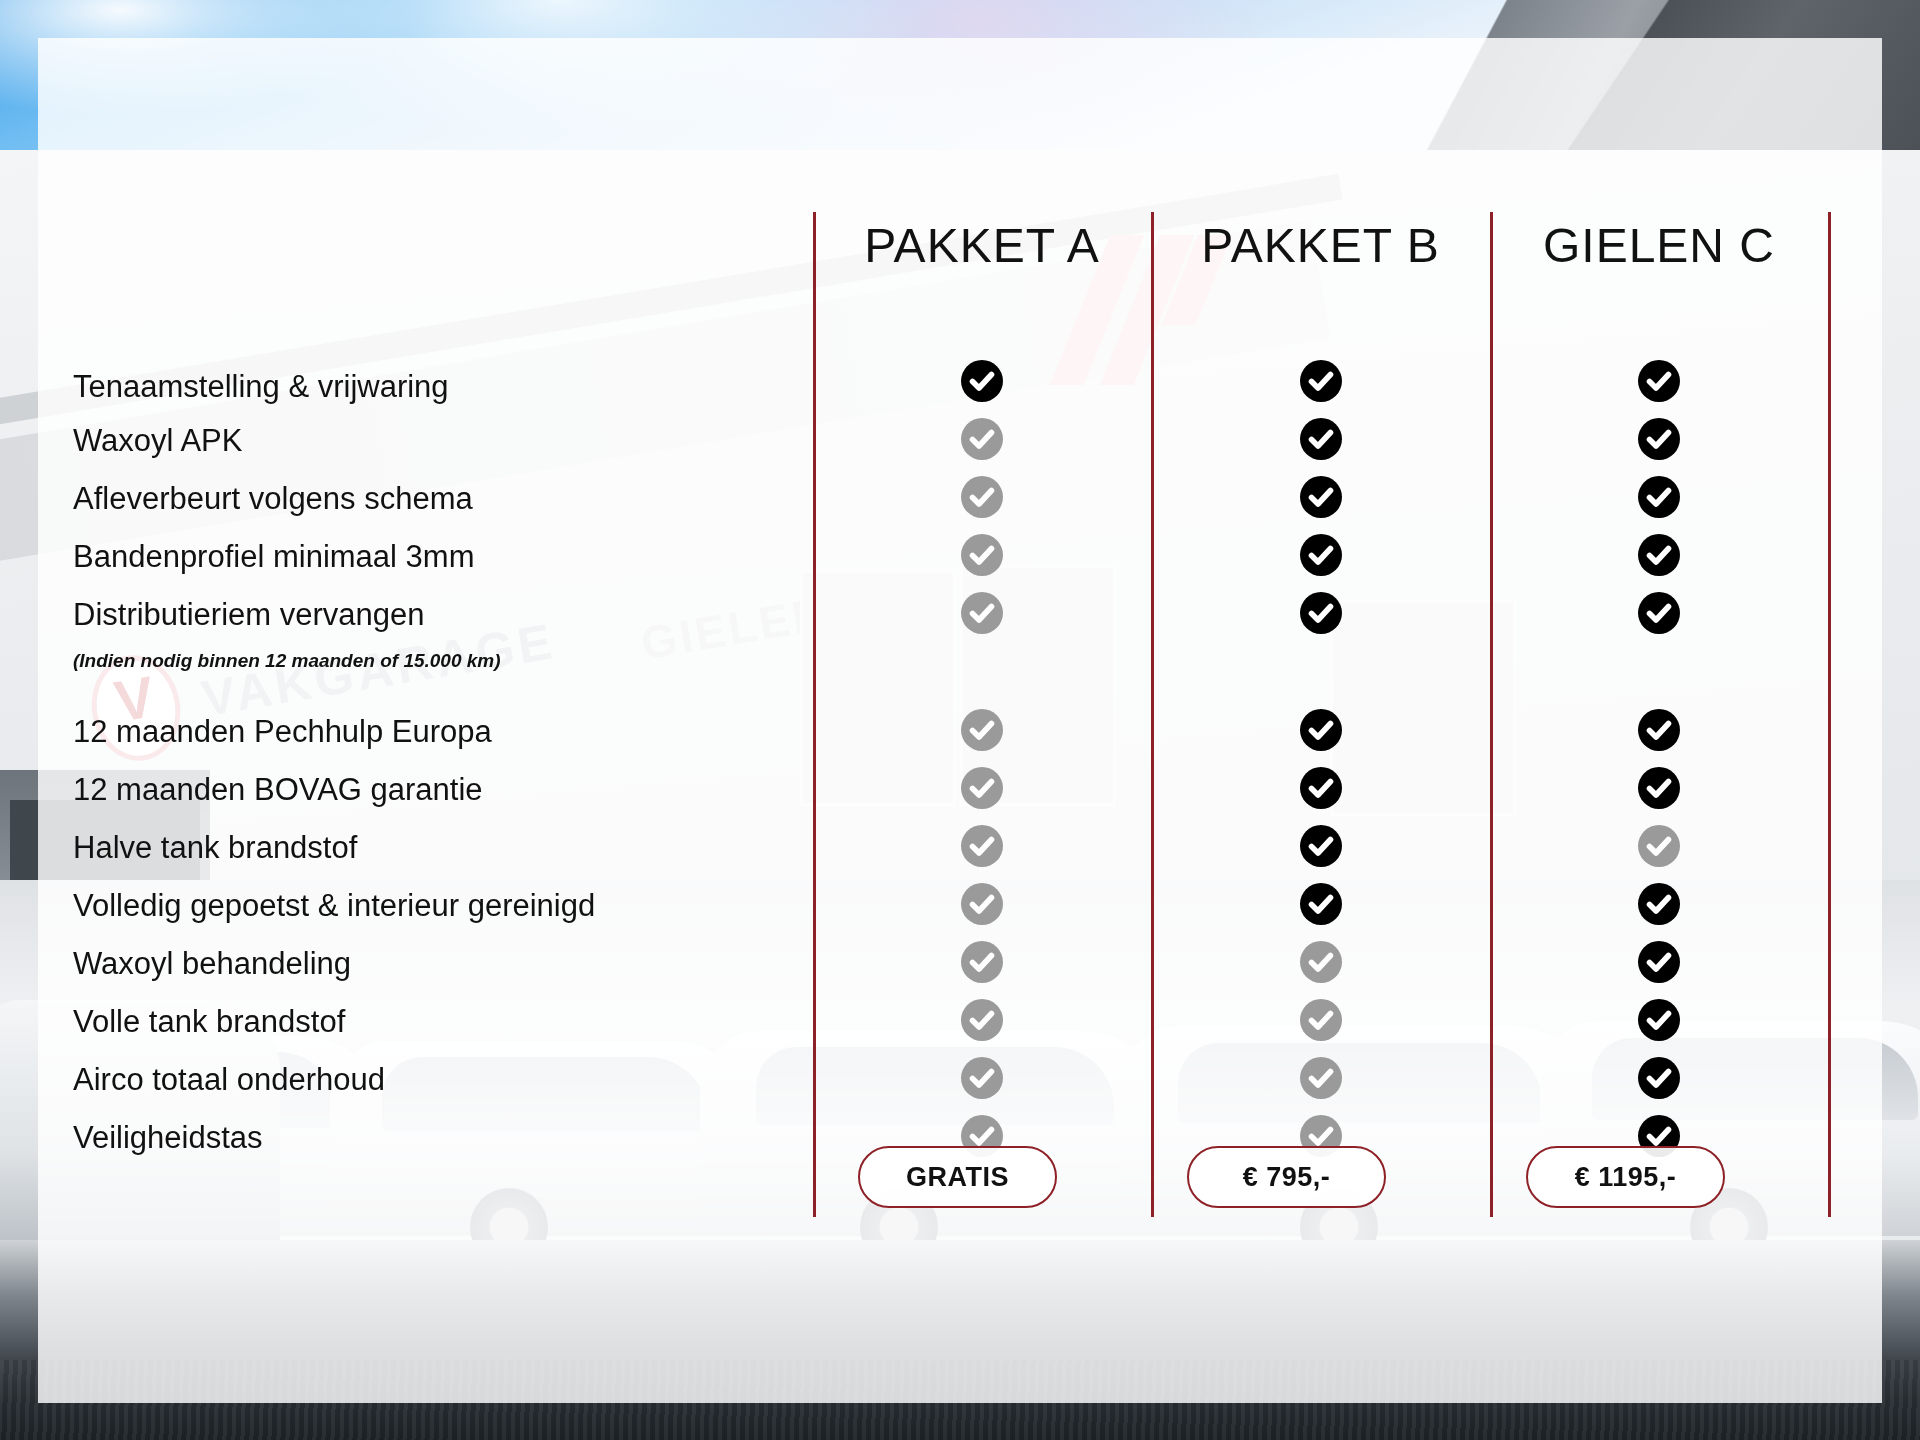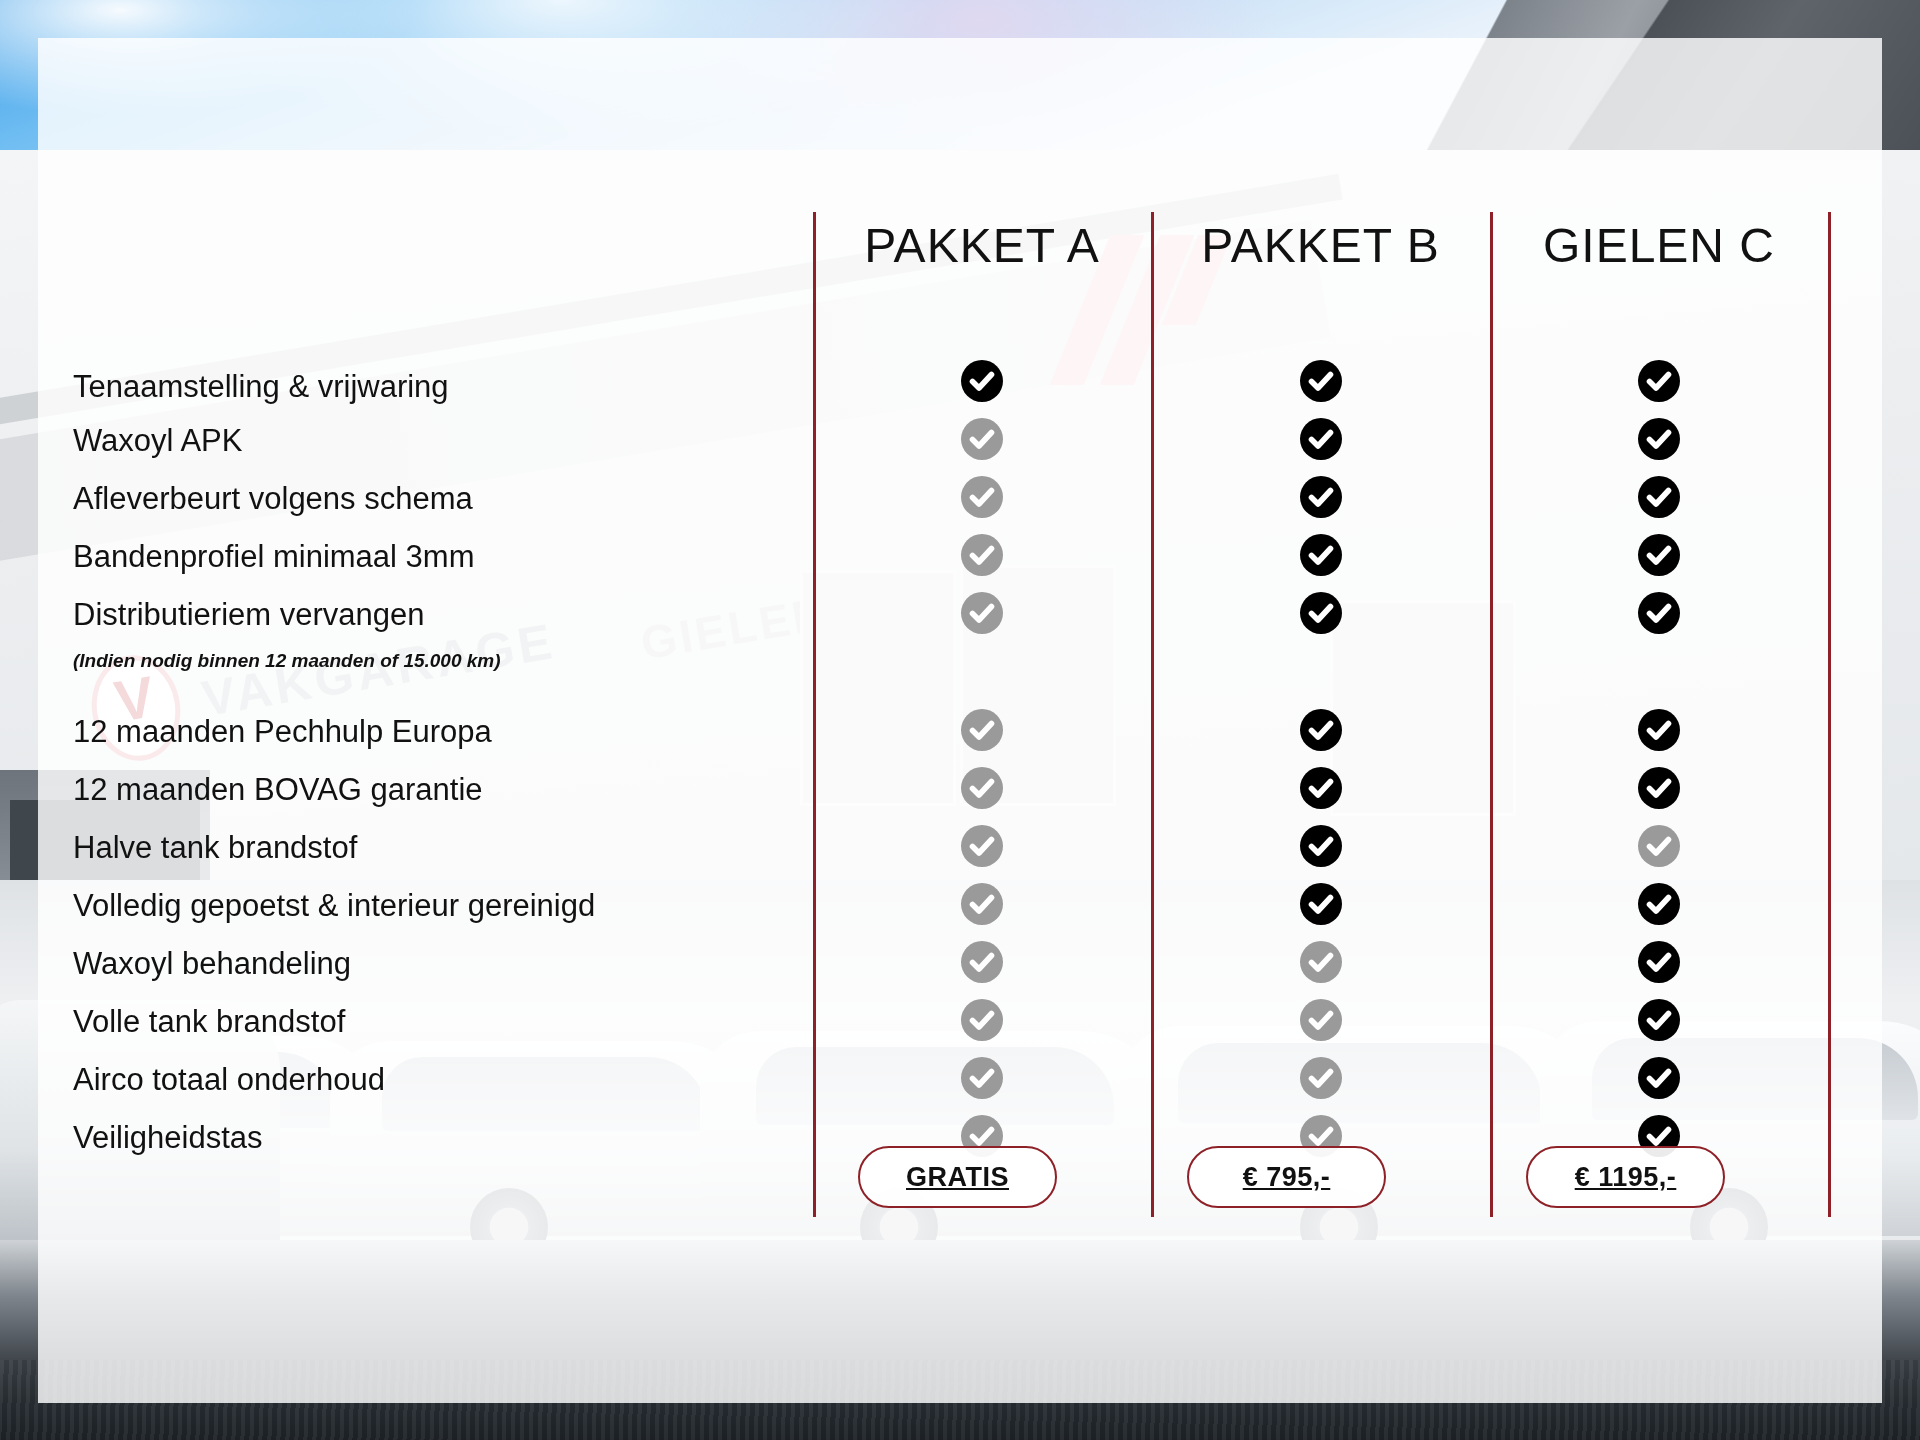--- a/index.html
+++ b/index.html
@@ -80,21 +80,21 @@
     text-align:center;white-space:nowrap;}
 
   .chk{position:absolute;width:42px;height:42px;border-radius:50%;}
   .chk svg{display:block;width:42px;height:42px;}
   .chk.on{background:#000;}
   .chk.off{background:#9a9a9a;}
 
   .pricepill{position:absolute;top:1108px;height:58px;border:2px solid #8e2127;
     border-radius:32px;background:rgba(255,255,255,.92);
     display:flex;align-items:center;justify-content:center;
-    font-weight:700;font-size:27px;color:#111;letter-spacing:.5px;text-decoration:underline;}
+    font-weight:700;font-size:27px;color:#111;letter-spacing:.5px;}
 </style>
 </head>
 <body>
 
 <div class="photo">
   <div class="sky"></div>
   <div class="roof"></div>
   <div class="roof2"></div>
   <div class="bld">
     <div class="bld-band2"></div>

